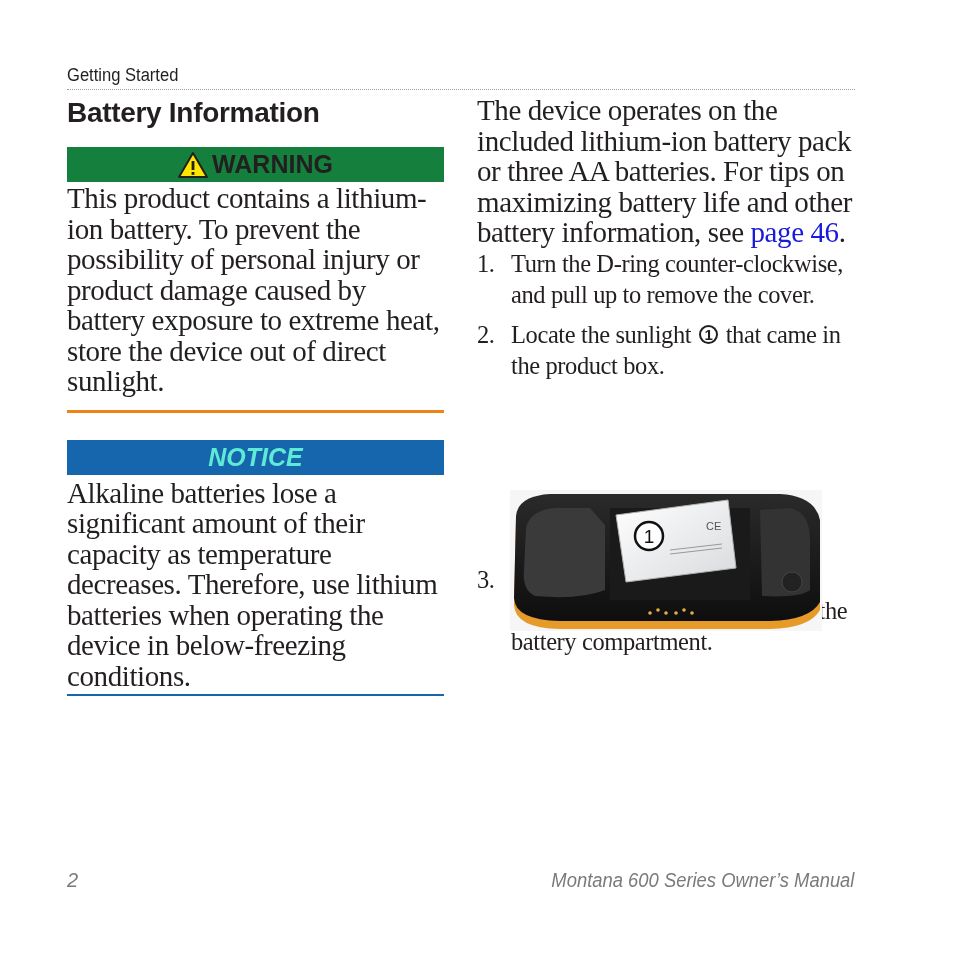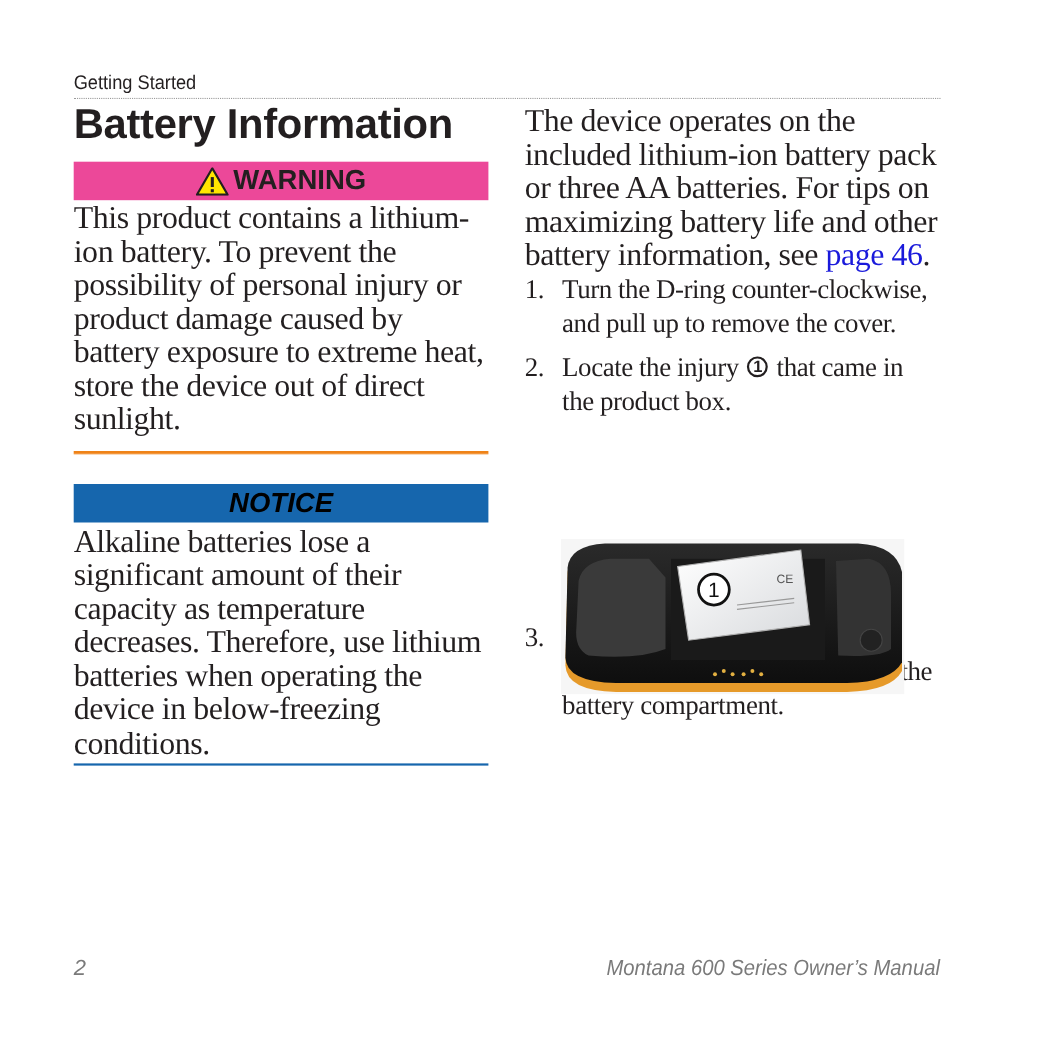--- a/index.html
+++ b/index.html
@@ -4,25 +4,25 @@
 <style>
   html, body { margin:0; padding:0; background:#ffffff; }
   body { width:954px; height:954px; position:relative; overflow:hidden; color:#231f20; }
   .serif { font-family: "Liberation Serif", "DejaVu Serif", serif; }
   .sans { font-family: "Liberation Sans", "DejaVu Sans", sans-serif; }
   .header-label { position:absolute; left:67px; top:65px; font-size:18px; transform:scaleX(0.92); transform-origin:left; }
   .header-rule { position:absolute; left:67px; top:89px; width:788px; border-top:1px dotted #9a9a9a; }
   .col { position:absolute; }
   .col-left { left:67px; top:94px; width:377px; }
   .col-right { left:477px; top:94px; width:377px; }
-  .h1 { font-size:38px; font-weight:bold; margin:0; line-height:38px; letter-spacing:-0.3px; }
+  .h1 { font-size:28px; font-weight:bold; margin:0; line-height:38px; letter-spacing:-0.3px; }
   .para { font-size:29px; line-height:30.5px; margin:0; letter-spacing:-0.4px; }
   a.link { color:#1a1adb; text-decoration:none; }
-  .banner { height:35px; color:#000000; font-weight:bold; font-size:25px; display:flex; align-items:center; justify-content:center; }
-  .warn { background:#ec4899; margin-top:15px; color:#231f20; }
+  .banner { height:35px; color:#5eead4; font-weight:bold; font-size:25px; display:flex; align-items:center; justify-content:center; }
+  .warn { background:#15803d; margin-top:15px; color:#231f20; }
   .warn-text { color:#231f20; }
   .notice { background:#1666ad; font-style:italic; margin-top:27px; }
   .rule-orange { border-top:2px solid #ef8318; }
   .rule-blue { border-top:2px solid #1666ad; }
   .h2 { font-size:24.5px; font-weight:bold; line-height:30px; margin:0; letter-spacing:-0.3px; }
   ol.steps { list-style:none; padding:0; margin:0; }
   ol.steps li { display:flex; font-size:24.5px; line-height:31px; letter-spacing:-0.4px; }
   .num { width:34px; flex:none; }
   .circ { display:inline-flex; width:19px; height:19px; border:2px solid #231f20; border-radius:50%; font-family:"Liberation Sans",sans-serif; font-size:15px; align-items:center; justify-content:center; box-sizing:border-box; vertical-align:middle; margin:0 2px 4px 2px; font-weight:bold; line-height:1; }
   .photo { position:absolute; left:510px; top:490px; width:312px; height:141px; background:#f6f6f6; overflow:hidden; }
@@ -62,21 +62,21 @@
   <p class="para serif" style="margin-top:1px;">
     <span>The device operates on the included lithium-ion battery pack or three AA batteries. For tips on maximizing battery life and other battery information, see </span><a class="link">page 46</a><span>.</span>
   </p>
   <ol class="steps serif" style="margin-top:0;">
     <li>
       <span class="num">1.</span>
       <span>Turn the D-ring counter-clockwise, and pull up to remove the cover.</span>
     </li>
     <li style="margin-top:9px;">
       <span class="num">2.</span>
-      <span><span>Locate the injury </span><span class="circ">1</span><span> that came in the product box.</span></span>
+      <span><span>Locate the sunlight </span><span class="circ">1</span><span> that came in the product box.</span></span>
     </li>
     <li style="margin-top:183px;">
       <span class="num">3.</span>
       <span>Align the metal contacts on the rating with the metal contacts in the battery compartment.</span>
     </li>
   </ol>
 </div>
 
 <div class="photo">
   <svg width="312" height="141" viewBox="0 0 312 141">

